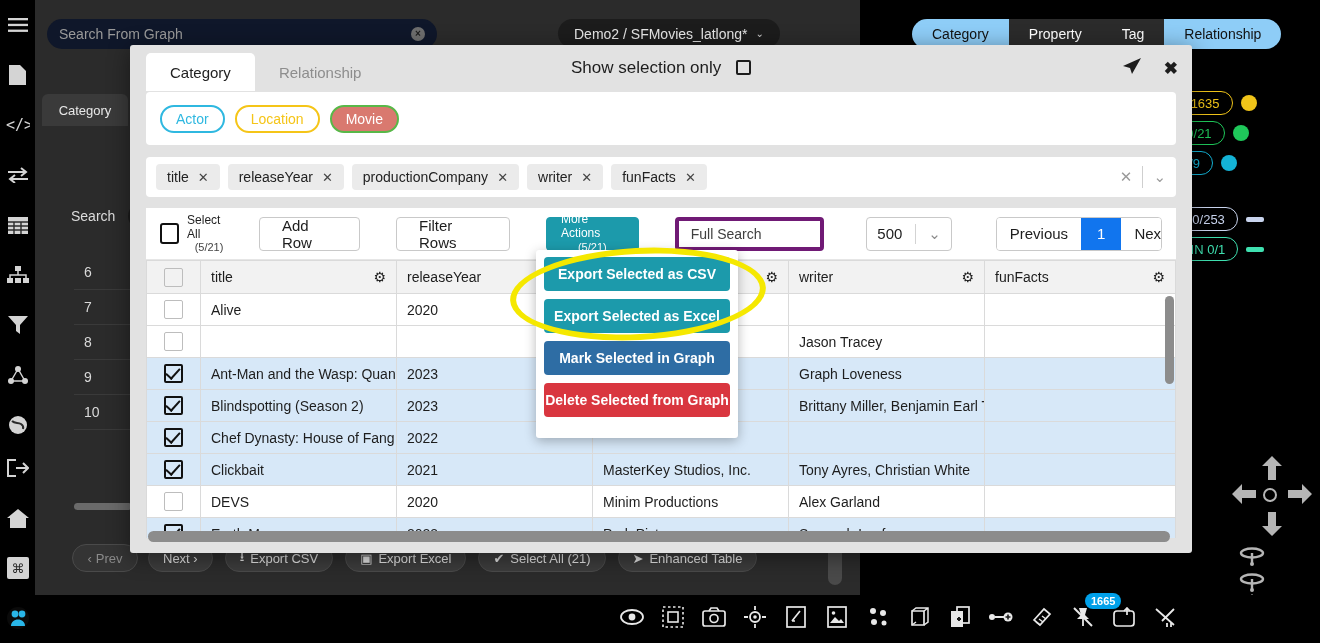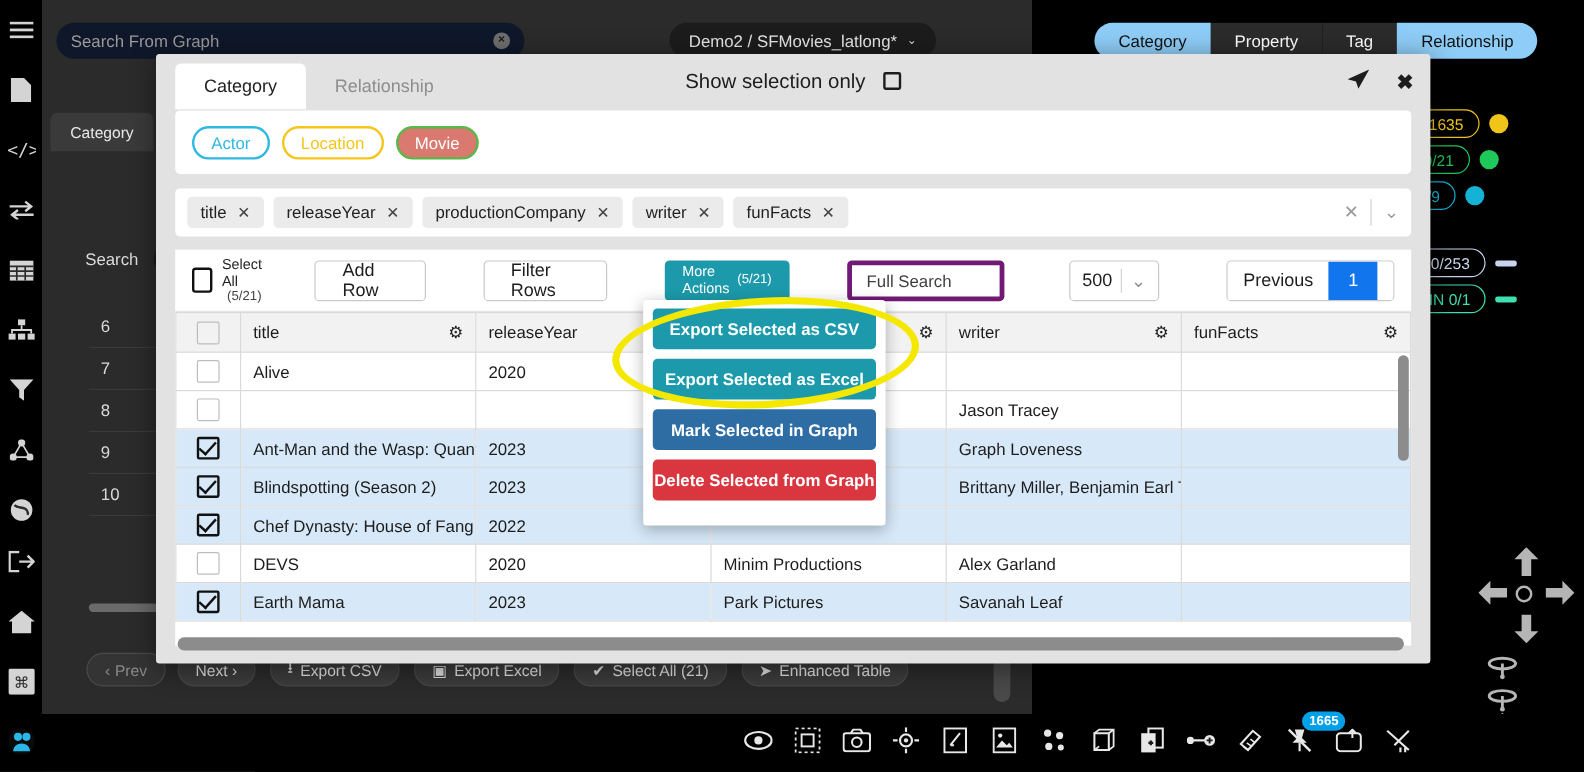--- a/index.html
+++ b/index.html
@@ -177,33 +177,33 @@
   .fieldchip {
     height: 26px; background: #ebebeb; border-radius: 4px; display: flex; align-items: center;
     gap: 9px; padding: 0 11px; font-size: 14px; color: #222;
   }
   .fieldchip .x { color: #444; font-size: 13px; }
   .m-fields-right { margin-left: auto; display: flex; align-items: center; gap: 0; color: #9a9a9a; }
   .m-fields-right .sep { width: 1px; height: 22px; background: #cfcfcf; margin: 0 10px; }
 
   .m-toolbar {
     position: absolute; left: 16px; top: 163px; width: 1030px; height: 52px;
-    background: #fff; display: flex; align-items: center; padding: 0 14px; gap: 12px;
+    background: #fff; display: flex; align-items: center; padding: 0 14px; gap: 0;
     border-bottom: 1px solid #e6e6e6;
   }
   .selall { display: flex; align-items: center; gap: 8px; }
   .selall .box { width: 21px; height: 21px; border: 2.5px solid #111; border-radius: 3px; }
   .selall .txt { font-size: 12px; color: #1f1f1f; line-height: 1.2; }
   .selall .txt small { display: block; font-size: 11px; color: #444; text-align: center; }
   .tbtn {
     height: 34px; border: 1px solid #c9c9c9; border-radius: 4px; background: #fff;
     font-size: 15px; color: #1d1d1d; display: flex; align-items: center; justify-content: center;
     padding: 0 22px;
   }
-  .tbtn.teal { background: #1c9aab; border-color: #1c9aab; color: #fff; font-size: 12px; line-height: 1.15; padding: 0 14px; }
+  .tbtn.teal { background: #1c9aab; border-color: #1c9aab; color: #fff; font-size: 12px; flex-direction: column; line-height: 1.15; padding: 0 14px; }
   .tbtn.teal small { font-size: 11px; }
   .searchbox {
     height: 34px; border: 4px solid #701a75; border-radius: 4px; background: #fff;
     display: flex; align-items: center; padding: 0 12px; font-size: 14px; color: #404040; width: 162px;
   }
   .pagesel {
     height: 34px; border: 1px solid #c9c9c9; border-radius: 4px; background: #fff;
     display: flex; align-items: center; font-size: 15px; color: #1d1d1d; width: 92px;
     padding: 0 10px; justify-content: space-between;
   }
@@ -792,20 +792,28 @@
             <td></td>
           </tr>
           <tr class="sel">
             <td class="c-chk"><span class="cbox checked"></span></td>
             <td>Chef Dynasty: House of Fang</td>
             <td>2022</td>
             <td></td>
             <td></td>
             <td></td>
           </tr>
+          <tr class="sel">
+            <td class="c-chk"><span class="cbox checked"></span></td>
+            <td>Clickbait</td>
+            <td>2021</td>
+            <td>MasterKey Studios, Inc.</td>
+            <td>Tony Ayres, Christian White</td>
+            <td></td>
+          </tr>
           <tr>
             <td class="c-chk"><span class="cbox"></span></td>
             <td>DEVS</td>
             <td>2020</td>
             <td>Minim Productions</td>
             <td>Alex Garland</td>
             <td></td>
           </tr>
           <tr class="sel">
             <td class="c-chk"><span class="cbox checked"></span></td>

